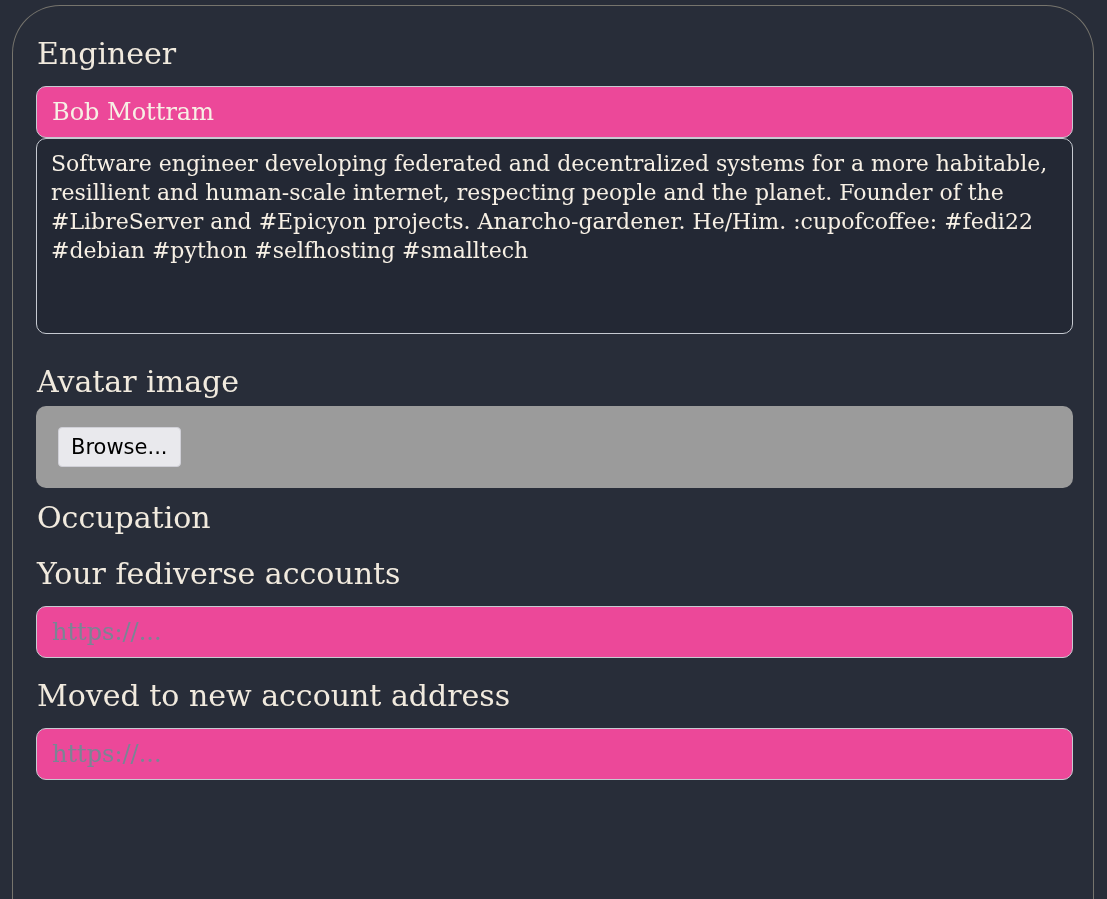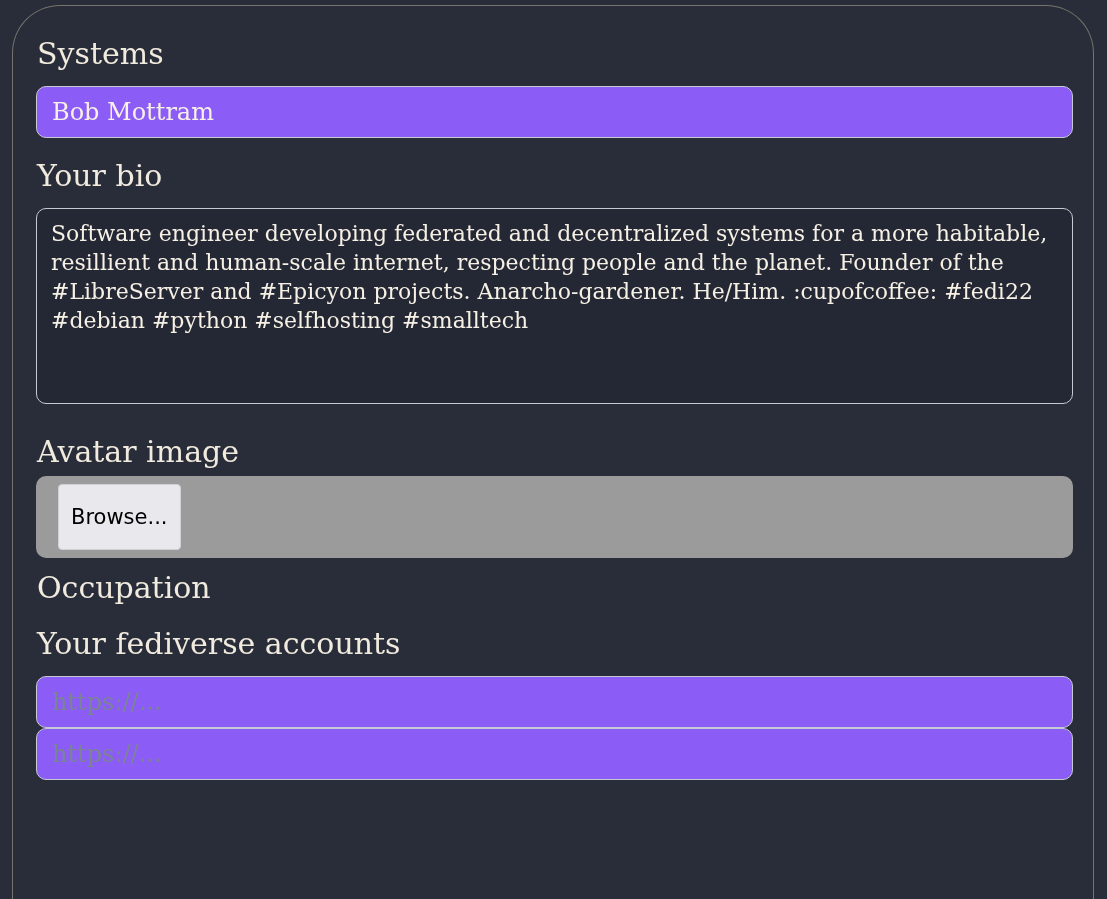--- a/index.html
+++ b/index.html
@@ -30,21 +30,21 @@
   }
   .field-label.first { margin-top: 8px; }
   .field-label.tight-bottom { margin-bottom: 6px; }
   .field-label.tight-top { margin-top: 12px; }
 
   .text-input {
     box-sizing: border-box;
     display: block;
     width: 100%;
     height: 52px;
-    background: #8b5cf6;
+    background: #ec4899;
     border: 1px solid #c6cad1;
     border-radius: 10px;
     color: #f7f0e5;
     font-family: "DejaVu Serif", "Liberation Serif", serif;
     font-size: 24px;
     padding: 0 15px;
     outline: none;
   }
   .text-input::placeholder {
     color: #7b8494;
@@ -64,20 +64,21 @@
     font-size: 22px;
     line-height: 1.32;
     padding: 10px 14px;
     resize: none;
     outline: none;
   }
 
   .file-input-box {
     box-sizing: border-box;
     display: flex;
+    align-items: center;
     width: 100%;
     height: 82px;
     background: #9b9b9b;
     border-radius: 10px;
     padding: 8px 20px;
     margin: 6px 0 4px 0;
     cursor: default;
     gap: 43px;
   }
   .browse-button {
@@ -98,33 +99,33 @@
     white-space: nowrap;
   }
 
   .spacer-large { height: 10px; }
 </style>
 </head>
 <body>
 
 <div class="outer-panel">
 
-  <div class="field-label first">Systems</div>
+  <div class="field-label first">Engineer</div>
   <input type="text" class="text-input" value="Bob Mottram" style="">
 
-  <div class="field-label">Your bio</div>
   <textarea class="bio-textarea" style="">Software engineer developing federated and decentralized systems for a more habitable, resillient and human-scale internet, respecting people and the planet. Founder of the #LibreServer and #Epicyon projects. Anarcho-gardener. He/Him. :cupofcoffee: #fedi22 #debian #python #selfhosting #smalltech</textarea>
 
   <div class="spacer-large"></div>
 
   <div class="field-label tight-bottom">Avatar image</div>
   <div class="file-input-box">
     <button class="browse-button">Browse...</button>
   </div>
 
   <div class="field-label tight-top">Occupation</div>
 
   <div class="field-label">Your fediverse accounts</div>
   <input type="text" class="text-input" placeholder="https://..." style="">
 
+  <div class="field-label">Moved to new account address</div>
   <input type="text" class="text-input" placeholder="https://..." style="">
 
 </div>
 
 </body></html>

